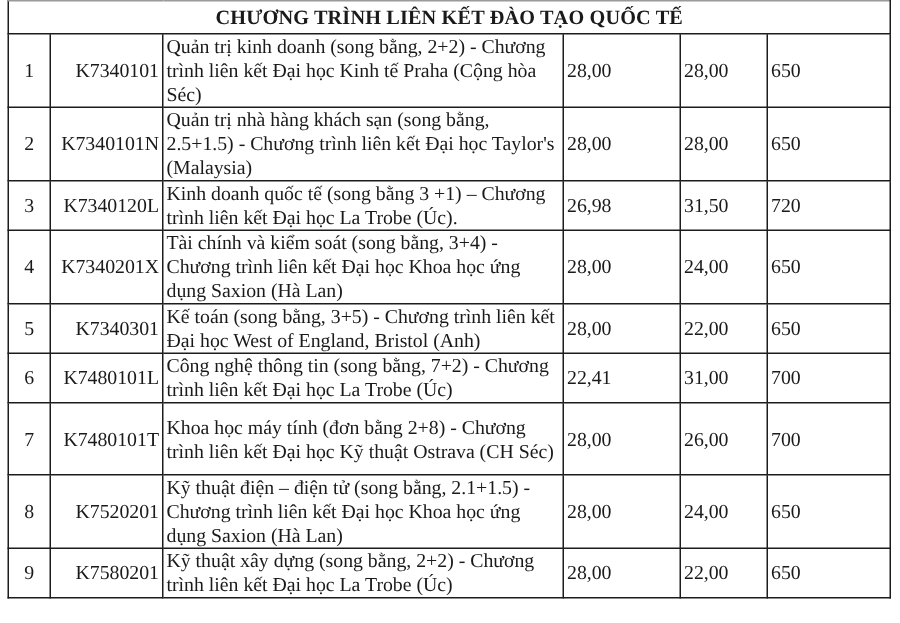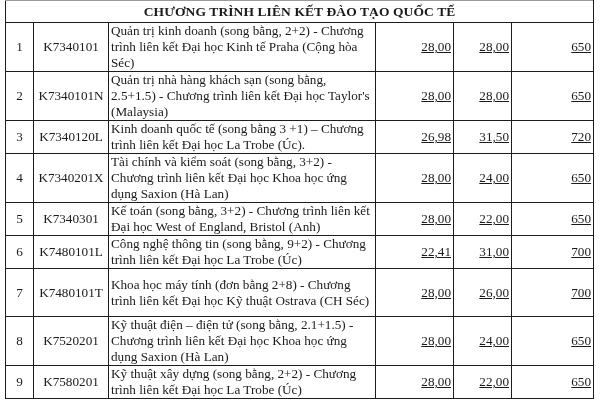--- a/index.html
+++ b/index.html
@@ -33,23 +33,23 @@
     }
     table.prog th.title {
       height: 21px;
       font-weight: bold;
       font-size: 13.5px;
       text-align: center;
       border-top: 1px solid #9a9a9a;
       letter-spacing: 0.1px;
     }
     td.stt { text-align: center; }
-    td.code { text-align: center; padding-left: 2px; }
+    td.code { text-align: right; padding-left: 2px; }
     td.name { text-align: left; padding-left: 2px; }
-    td.num { text-align: right; text-decoration: underline; }
+    td.num { text-align: left; }
     tr.h3 td { height: 47px; }
     tr.h2 td { height: 31px; }
   </style>
 </head>
 <body>
 
 <table class="prog">
   <colgroup>
     <col style="width:28px">
     <col style="width:75px">
@@ -84,37 +84,37 @@
       <td class="stt">3</td>
       <td class="code">K7340120L</td>
       <td class="name">Kinh doanh quốc tế (song bằng 3 +1) – Chương trình liên kết Đại học La Trobe (Úc).</td>
       <td class="num">26,98</td>
       <td class="num">31,50</td>
       <td class="num">720</td>
     </tr>
     <tr class="h3">
       <td class="stt">4</td>
       <td class="code">K7340201X</td>
-      <td class="name">Tài chính và kiểm soát (song bằng, 3+2) - Chương trình liên kết Đại học Khoa học ứng dụng Saxion (Hà Lan)</td>
+      <td class="name">Tài chính và kiểm soát (song bằng, 3+4) - Chương trình liên kết Đại học Khoa học ứng dụng Saxion (Hà Lan)</td>
       <td class="num">28,00</td>
       <td class="num">24,00</td>
       <td class="num">650</td>
     </tr>
     <tr class="h2">
       <td class="stt">5</td>
       <td class="code">K7340301</td>
-      <td class="name">Kế toán (song bằng, 3+2) - Chương trình liên kết Đại học West of England, Bristol (Anh)</td>
+      <td class="name">Kế toán (song bằng, 3+5) - Chương trình liên kết Đại học West of England, Bristol (Anh)</td>
       <td class="num">28,00</td>
       <td class="num">22,00</td>
       <td class="num">650</td>
     </tr>
     <tr class="h2">
       <td class="stt">6</td>
       <td class="code">K7480101L</td>
-      <td class="name">Công nghệ thông tin (song bằng, 9+2) - Chương trình liên kết Đại học La Trobe (Úc)</td>
+      <td class="name">Công nghệ thông tin (song bằng, 7+2) - Chương trình liên kết Đại học La Trobe (Úc)</td>
       <td class="num">22,41</td>
       <td class="num">31,00</td>
       <td class="num">700</td>
     </tr>
     <tr class="h3">
       <td class="stt">7</td>
       <td class="code">K7480101T</td>
       <td class="name">Khoa học máy tính (đơn bằng 2+8) - Chương trình liên kết Đại học Kỹ thuật Ostrava (CH Séc)</td>
       <td class="num">28,00</td>
       <td class="num">26,00</td>

